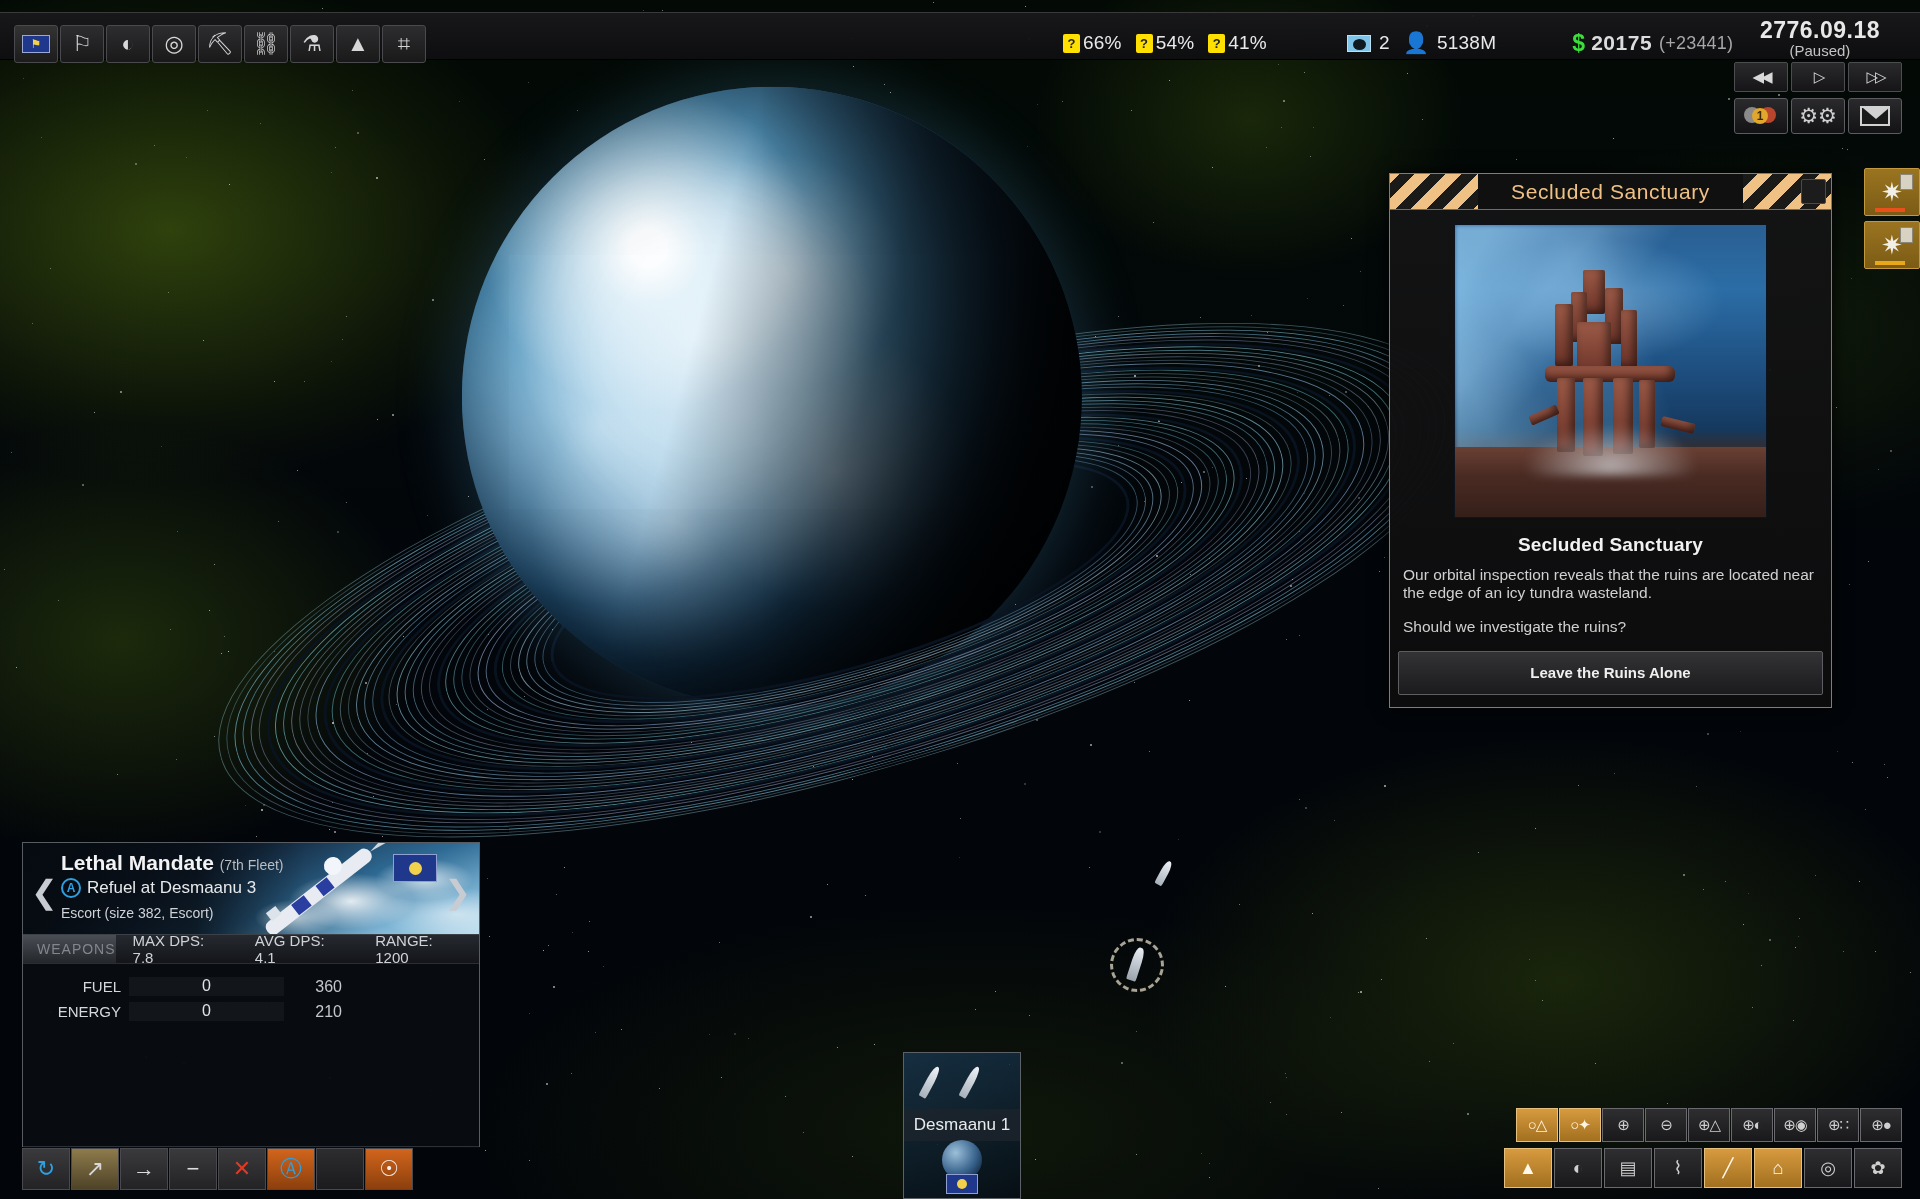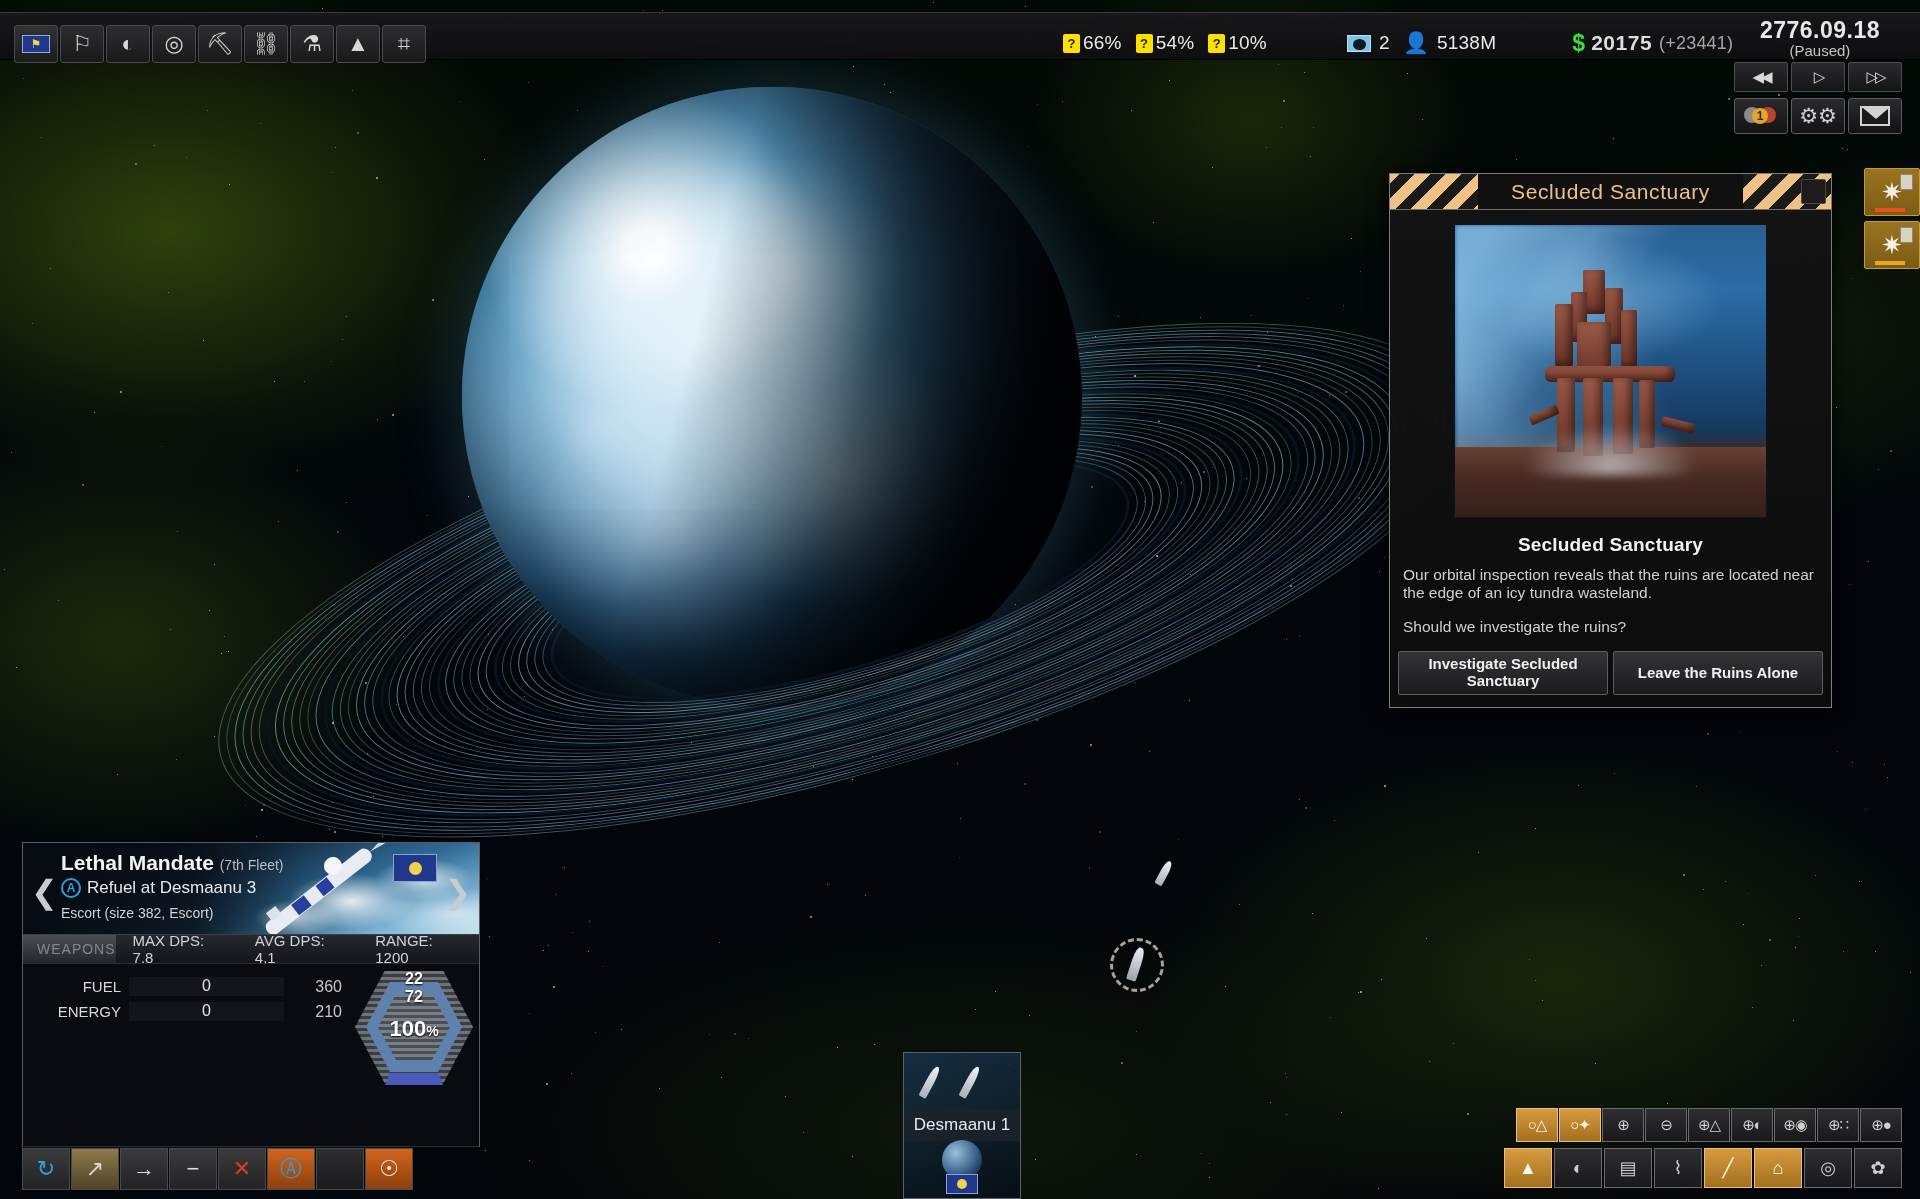--- a/index.html
+++ b/index.html
@@ -894,21 +894,21 @@
           <div class="stat-grp">
        <span class="q-badge">?</span>
        <span>66%</span>
      </div>
           <div class="stat-grp">
        <span class="q-badge">?</span>
        <span>54%</span>
      </div>
           <div class="stat-grp">
        <span class="q-badge">?</span>
-       <span>10%</span>
+       <span>41%</span>
      </div>
         </div>
       <div class="stat-grp" style="margin-left:66px">
         <span style="display:inline-block;width:24px;height:17px;background:#7fc3e8;border:1px solid #bcdff2;margin-right:8px;position:relative">
           <span style="position:absolute;left:5px;top:3px;width:13px;height:11px;border-radius:50%;background:#101820"></span>
         </span>
         <span>2</span>
       </div>
       <div class="stat-grp">
         <span style="color:#c9a882;font-size:21px;margin-right:7px">👤</span>
@@ -994,21 +994,20 @@
             <div class="r-blk" style="left:8px;top:140px;width:30px;height:10px;transform:rotate(-24deg)"></div>
             <div class="r-blk" style="left:140px;top:150px;width:34px;height:10px;transform:rotate(14deg)"></div>
           </div>
           <div class="mist"></div>
         </div>
       </div>
       <div class="dlg-heading">Secluded Sanctuary</div>
       <div class="dlg-p">Our orbital inspection reveals that the ruins are located near the edge of an icy tundra wasteland.</div>
       <div class="dlg-p">Should we investigate the ruins?</div>
       <div class="dlg-btn-row">
-        <div class="dlg-btn">Investigate Secluded Sanctuary</div>
         <div class="dlg-btn">Leave the Ruins Alone</div>
       </div>
     </div>
   </div>
 
   <div class="sel-tip">
     <div class="ship-mark" style="left:22px;top:12px;width:8px;height:34px;transform:rotate(28deg)"></div>
     <div class="ship-mark" style="left:62px;top:12px;width:8px;height:34px;transform:rotate(28deg)"></div>
     <div class="sel-label">Desmaanu 1</div>
     <div class="sel-planet"></div>
@@ -1065,31 +1064,20 @@
      </div>
           <div class="stat-line">
        <div class="stat-name">ENERGY</div>
        <div class="stat-bar">
          <div class="fill" style="width:0%"></div>
          <div class="stat-cur">0</div>
        </div>
        <div class="stat-max">210</div>
      </div>
         </div>
-      <div class="hexpanel">
-        <div class="hex" style="width:118px;height:112px;background:repeating-linear-gradient(180deg,#6e727a 0 3px,#3a3d43 3px 6px)"></div>
-        <div class="hex" style="width:96px;height:90px;background:#5e81ad"></div>
-        <div class="hex" style="width:72px;height:66px;background:repeating-linear-gradient(180deg,#7a7e86 0 3px,#4a4e55 3px 6px)"></div>
-        <div class="hex-txt" style="top:2px;font-size:16px">22</div>
-        <div class="hex-txt" style="top:20px;font-size:16px">72</div>
-        <div class="hex-txt" style="top:48px;font-size:22px">
-          <span>100</span><span style="font-size:14px">%</span>
-        </div>
-        <div style="position:absolute;left:30px;bottom:1px;width:58px;height:12px;background:#4b5bbd;clip-path:polygon(8% 0,92% 0,100% 100%,0 100%)"></div>
-      </div>
     </div>
   </div>
 
   <div class="bot-tools" id="bot-tools">
       <div class="bt ">
        <span style="font-size:22px;color:#2f9fe0">↻</span>
      </div>
       <div class="bt gold">
        <span style="font-size:22px;color:#d8d8d8">↗</span>
      </div>

